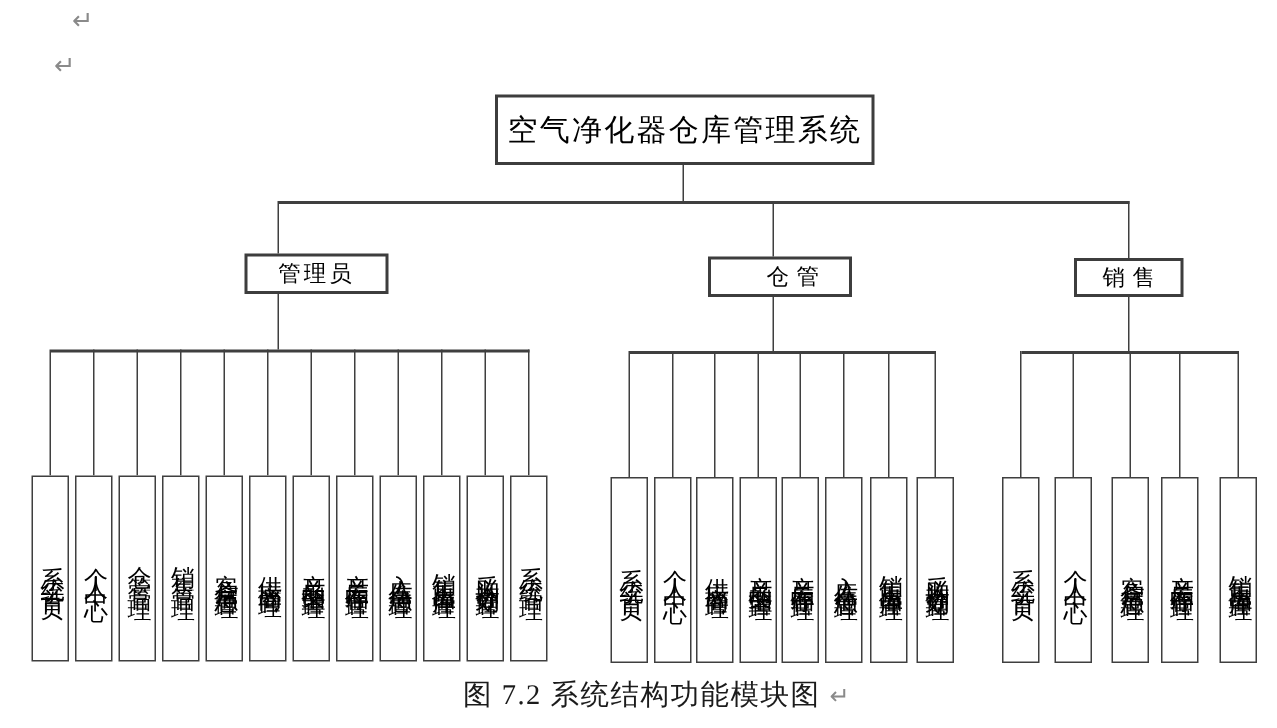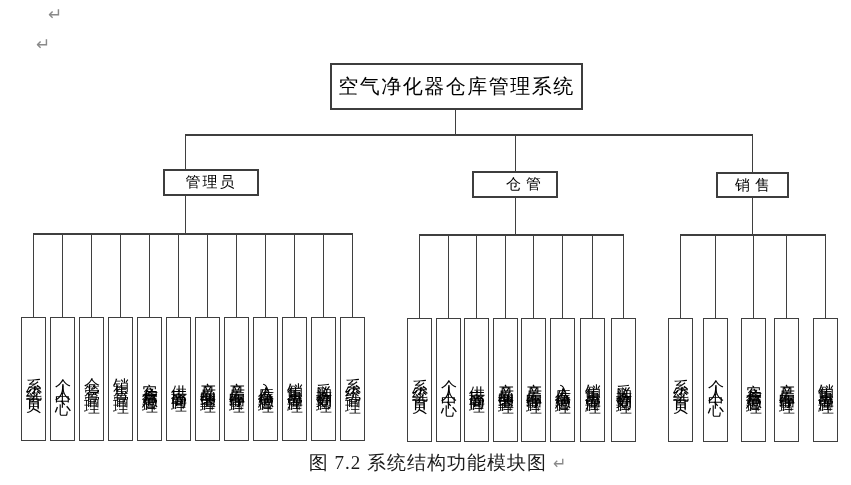--- a/index.html
+++ b/index.html
@@ -16,21 +16,21 @@
     background:#ffffff;
     border:2px solid #3d3d3d;
     box-sizing:border-box;
     display:flex;align-items:center;justify-content:center;
     font-size:15px;
     letter-spacing:2px;
     white-space:nowrap;
   }
   .root{left:330px;top:63px;width:253px;height:47px;font-size:20px;letter-spacing:1.5px;}
   .role-0{left:137px;top:169px;width:96px;height:27px;margin-left:26px;}
-  .role-1{left:472px;top:171px;width:86px;height:27px;letter-spacing:5px;padding-left:22px;}
+  .role-1{left:472px;top:171px;width:96px;height:27px;letter-spacing:5px;padding-left:22px;}
   .role-2{left:716px;top:172px;width:73px;height:26px;letter-spacing:5px;padding-left:5px;}
   .leaf{
     position:absolute;
     background:#ffffff;
     border:1.5px solid #3f3f3f;
     box-sizing:border-box;
     writing-mode:vertical-rl;
     text-orientation:upright;
     text-align:center;
     font-size:16px;

